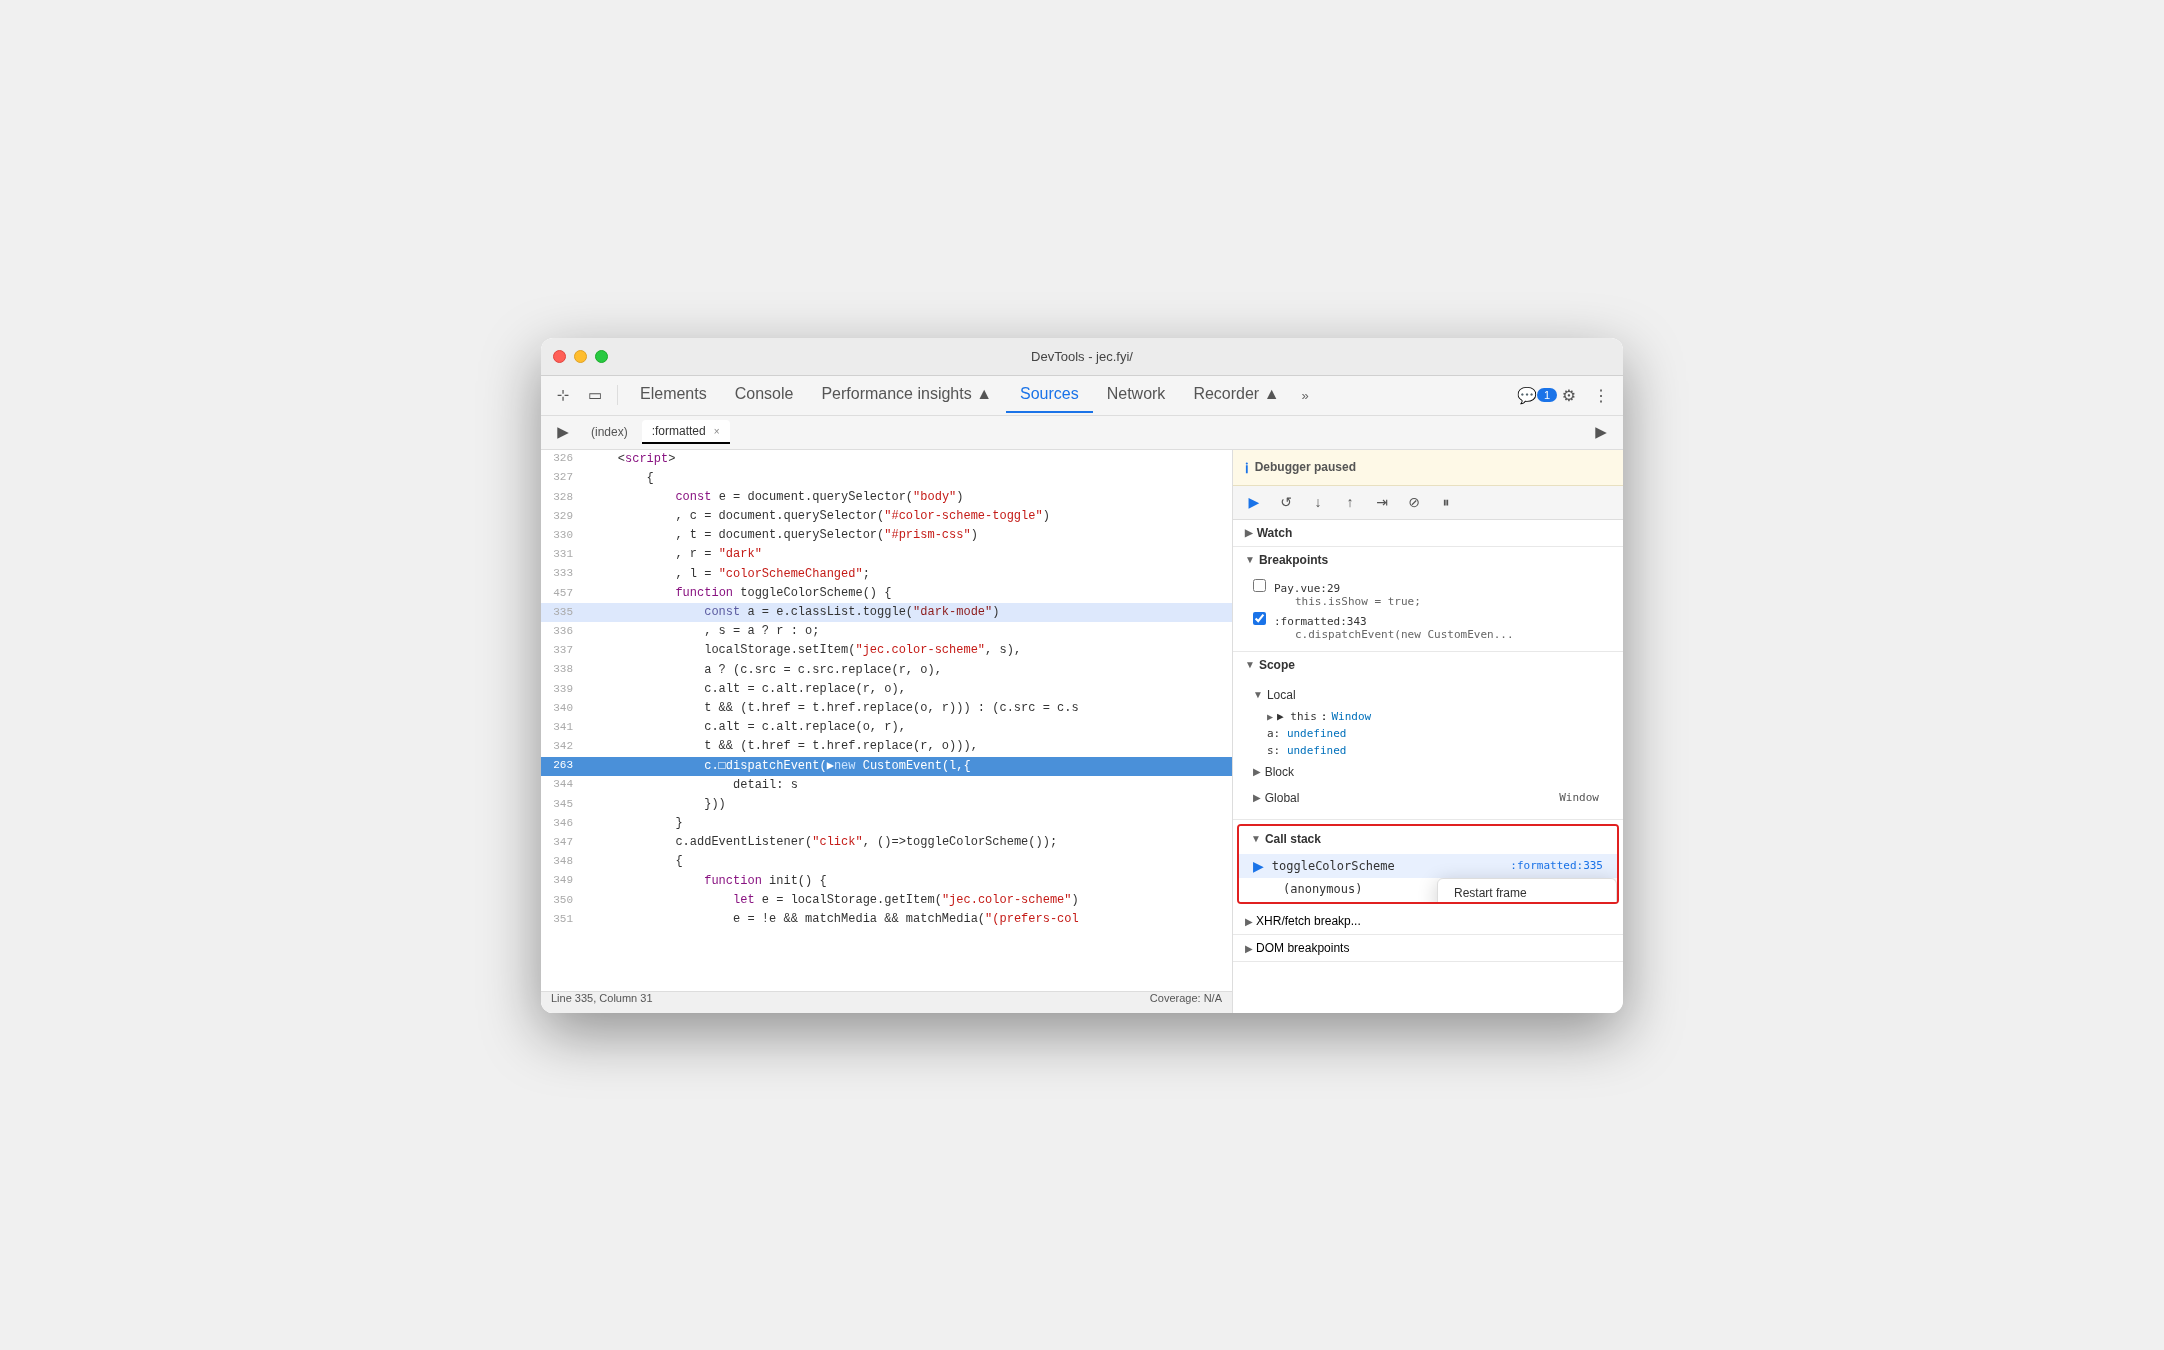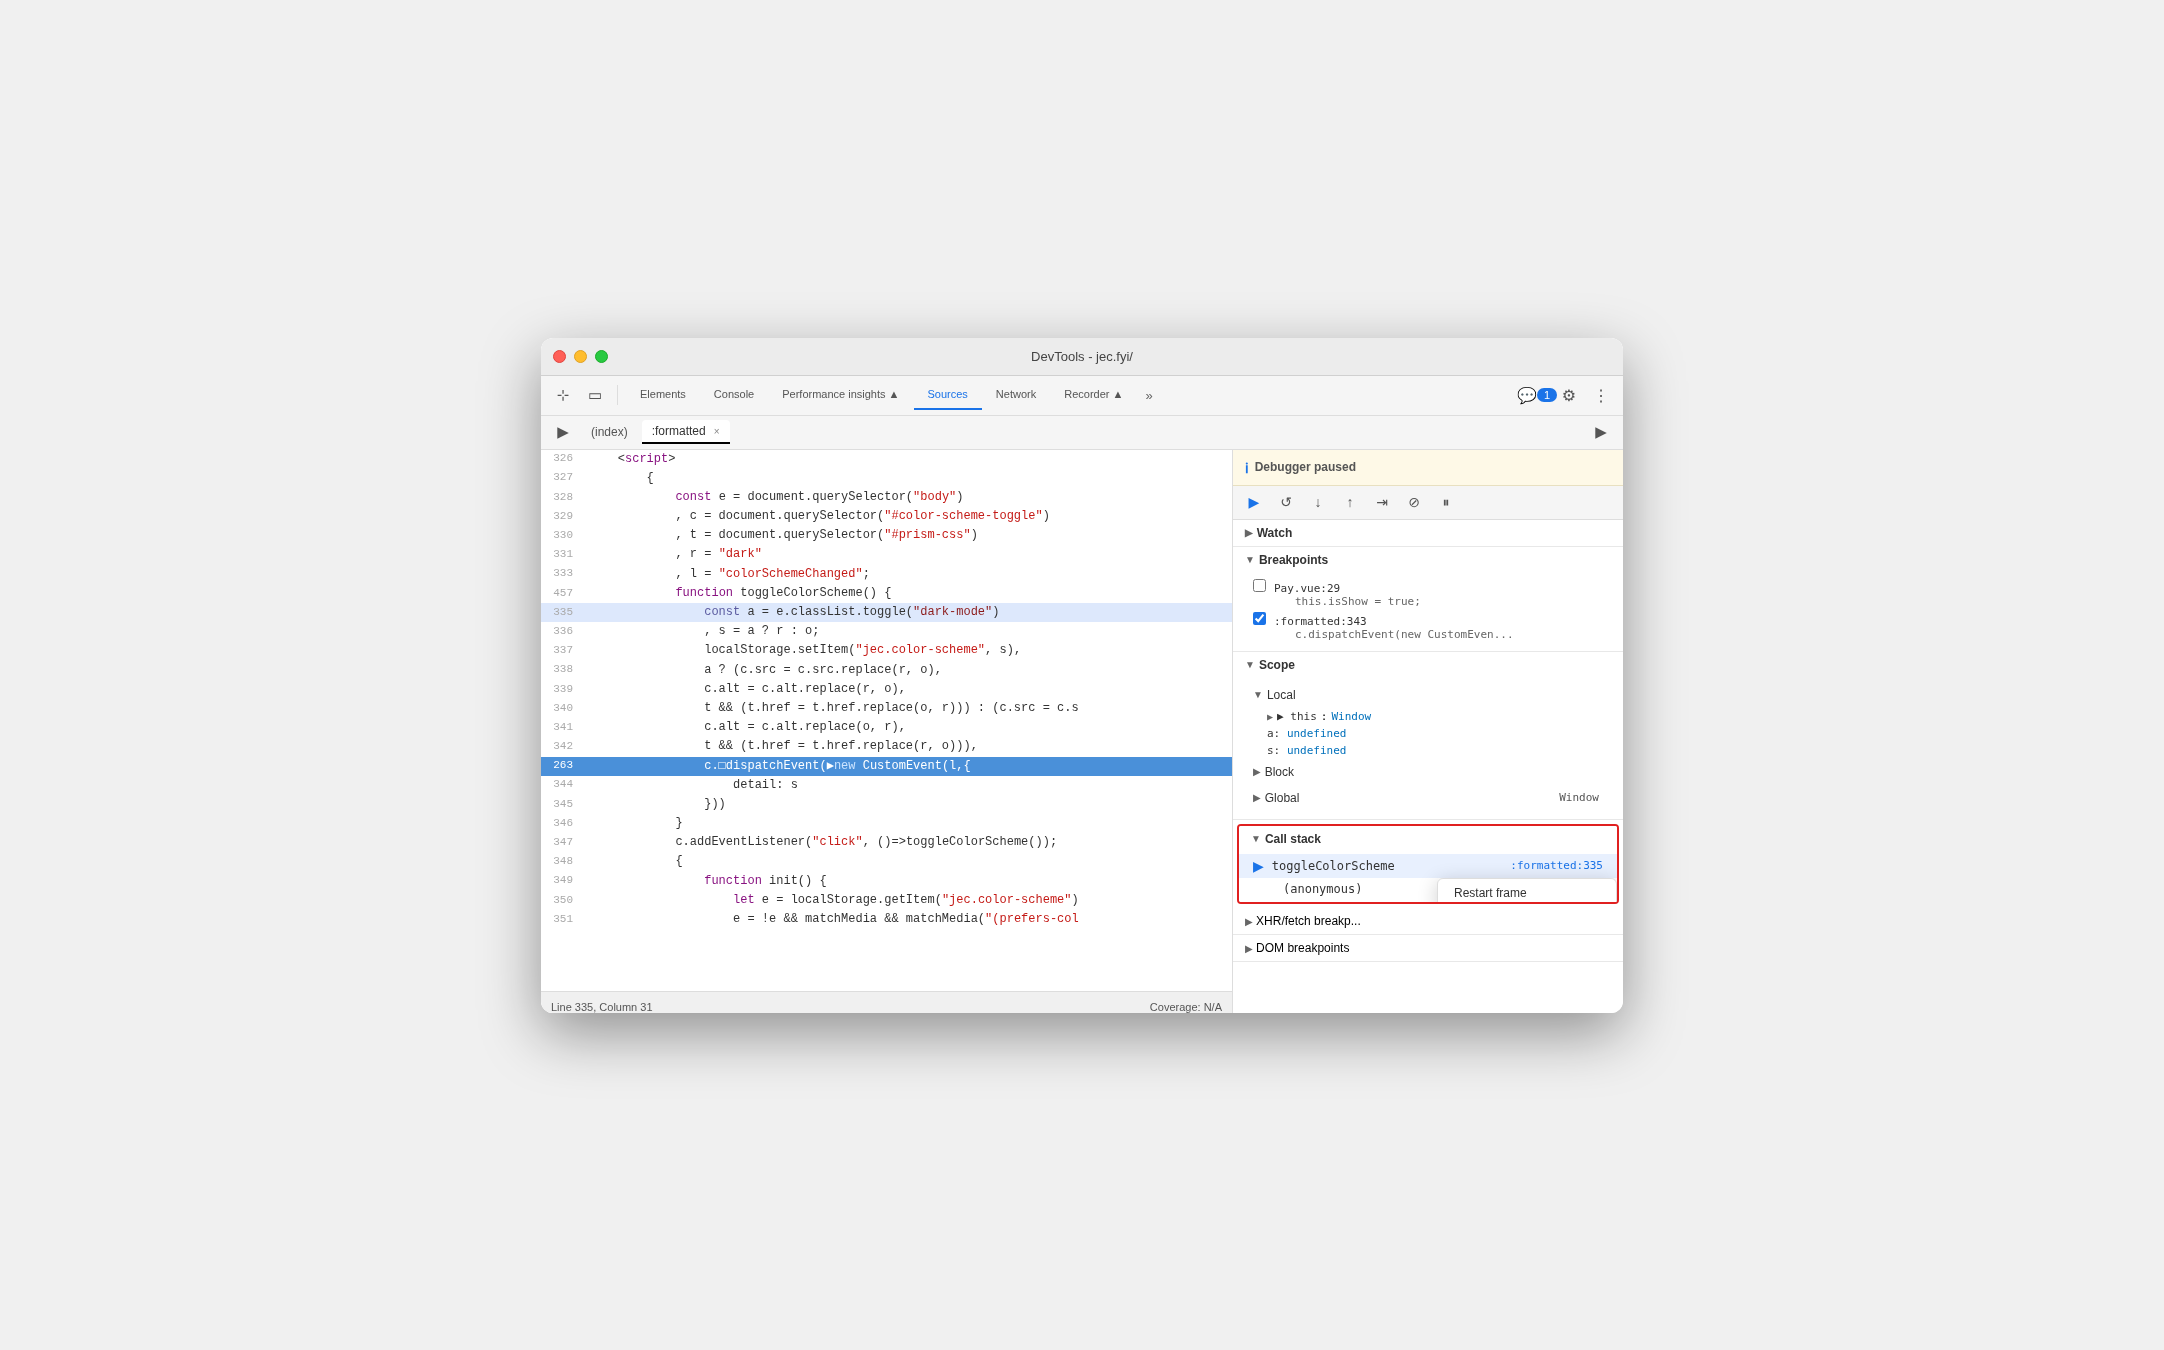--- a/index.html
+++ b/index.html
@@ -85,21 +85,21 @@
       margin: 0 4px;
     }
     .tab-nav {
       display: flex;
       align-items: center;
       gap: 0;
       flex: 1;
     }
     .tab-item {
       padding: 8px 14px;
-      font-size: 11px;
+      font-size: 16px;
       color: #555;
       cursor: pointer;
       border-bottom: 2px solid transparent;
       white-space: nowrap;
     }
     .tab-item.active {
       color: #1a73e8;
       border-bottom: 2px solid #1a73e8;
       font-weight: 500;
     }
@@ -231,21 +231,21 @@
     .kw { color: #881280; }
     .str { color: #c41a16; }
     .code-line.highlighted .kw { color: #5b5ba0; }
     .code-line.highlighted .str { color: #8b1a1a; }
     
     .status-bar {
       height: 22px;
       background: #f0f0f0;
       border-top: 1px solid #ddd;
       display: flex;
-      align-items: flex-end;
+      align-items: flex-start;
       padding: 0 10px;
       font-size: 11px;
       color: #555;
       flex-shrink: 0;
     }
     .status-right {
       margin-left: auto;
     }
     
     .right-panel {

